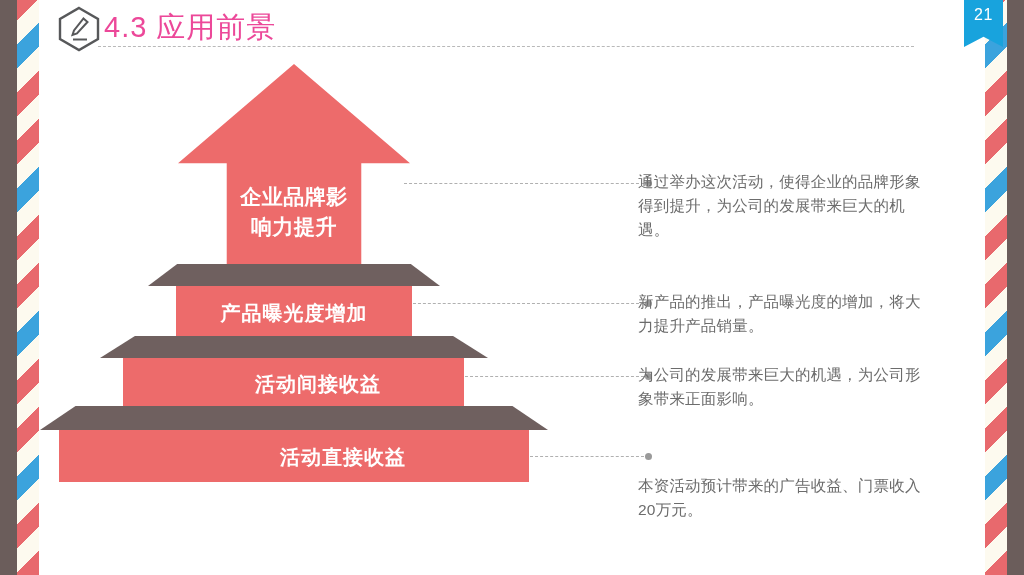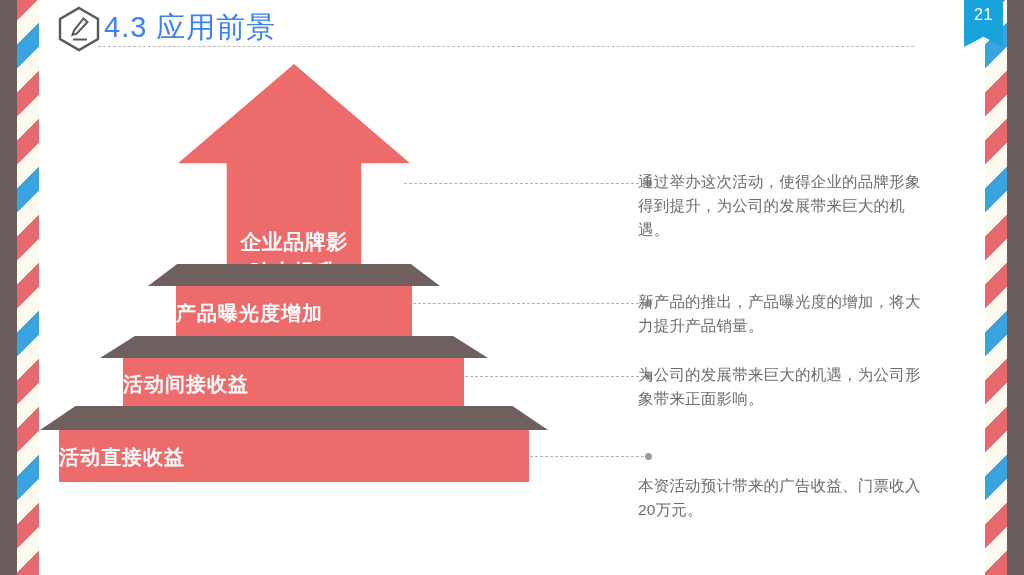--- a/index.html
+++ b/index.html
@@ -80,21 +80,21 @@
     top: 6px;
     width: 44px;
     height: 46px;
   }
 
   .page-title {
     position: absolute;
     left: 104px;
     top: 8px;
     font-size: 29px;
-    color: #3b82f6;
+    color: #ec4899;
     font-weight: 400;
     letter-spacing: 1px;
     white-space: nowrap;
   }
 
   .title-rule {
     position: absolute;
     left: 98px;
     top: 46px;
     width: 816px;
@@ -119,35 +119,34 @@
     position: absolute;
     left: 200px;
     top: 182px;
     width: 188px;
     text-align: center;
     color: #ffffff;
     font-size: 21px;
     font-weight: bold;
     line-height: 30px;
     letter-spacing: .5px;
-    margin-top: 45px;
   }
 
   
   .tier-top {            
     position: absolute;
     background: #6f605f;
   }
   .tier-face {           
     position: absolute;
     background: #ed6b6b;
   }
   .tier-label {
     position: absolute;
-    text-align: left;
+    text-align: center;
     color: #ffffff;
     font-weight: bold;
     letter-spacing: 1px;
   }
 
   
   .t2-top  { left: 148px; top: 264px; width: 292px; height: 22px;
              clip-path: polygon(10% 0, 90% 0, 100% 100%, 0 100%); }
   .t2-face { left: 176px; top: 286px; width: 236px; height: 52px; }
   .t2-label{ left: 176px; top: 300px; width: 236px; font-size: 20px; }

